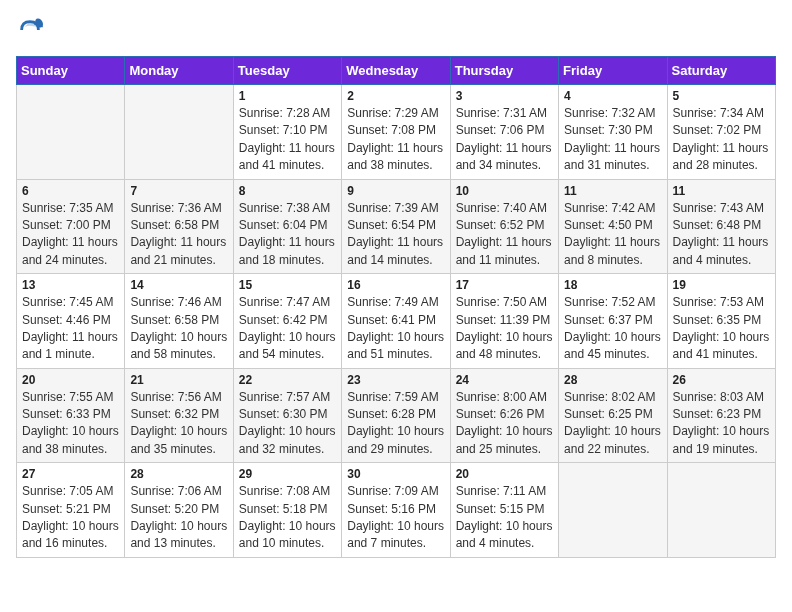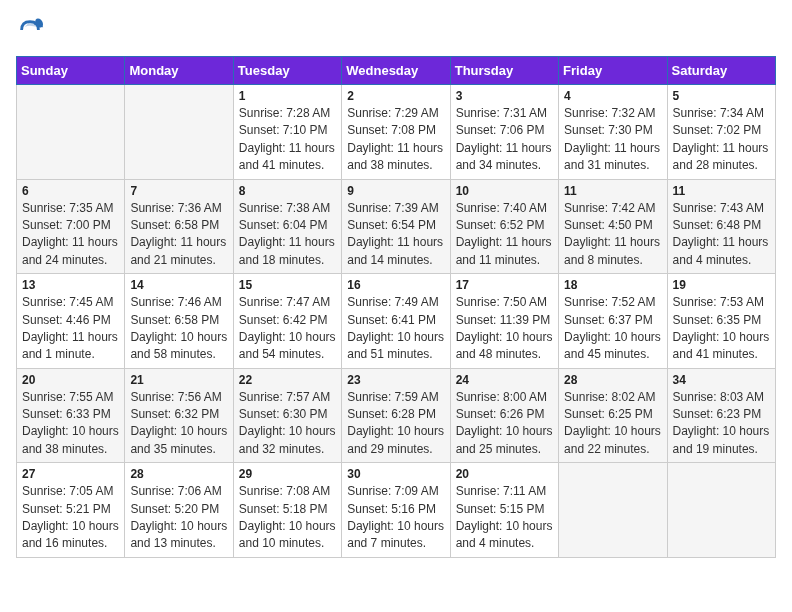--- a/index.html
+++ b/index.html
@@ -278,21 +278,21 @@
 Sunset: 6:26 PM
 Daylight: 10 hours and 25 minutes.</div>
         </td>
         <td>
           <span class="day-num">28</span>
           <div class="day-detail">Sunrise: 8:02 AM
 Sunset: 6:25 PM
 Daylight: 10 hours and 22 minutes.</div>
         </td>
         <td>
-          <span class="day-num">34</span>
+          <span class="day-num">26</span>
           <div class="day-detail">Sunrise: 8:03 AM
 Sunset: 6:23 PM
 Daylight: 10 hours and 19 minutes.</div>
         </td>
       </tr>
       <tr>
         <td>
           <span class="day-num">27</span>
           <div class="day-detail">Sunrise: 7:05 AM
 Sunset: 5:21 PM

